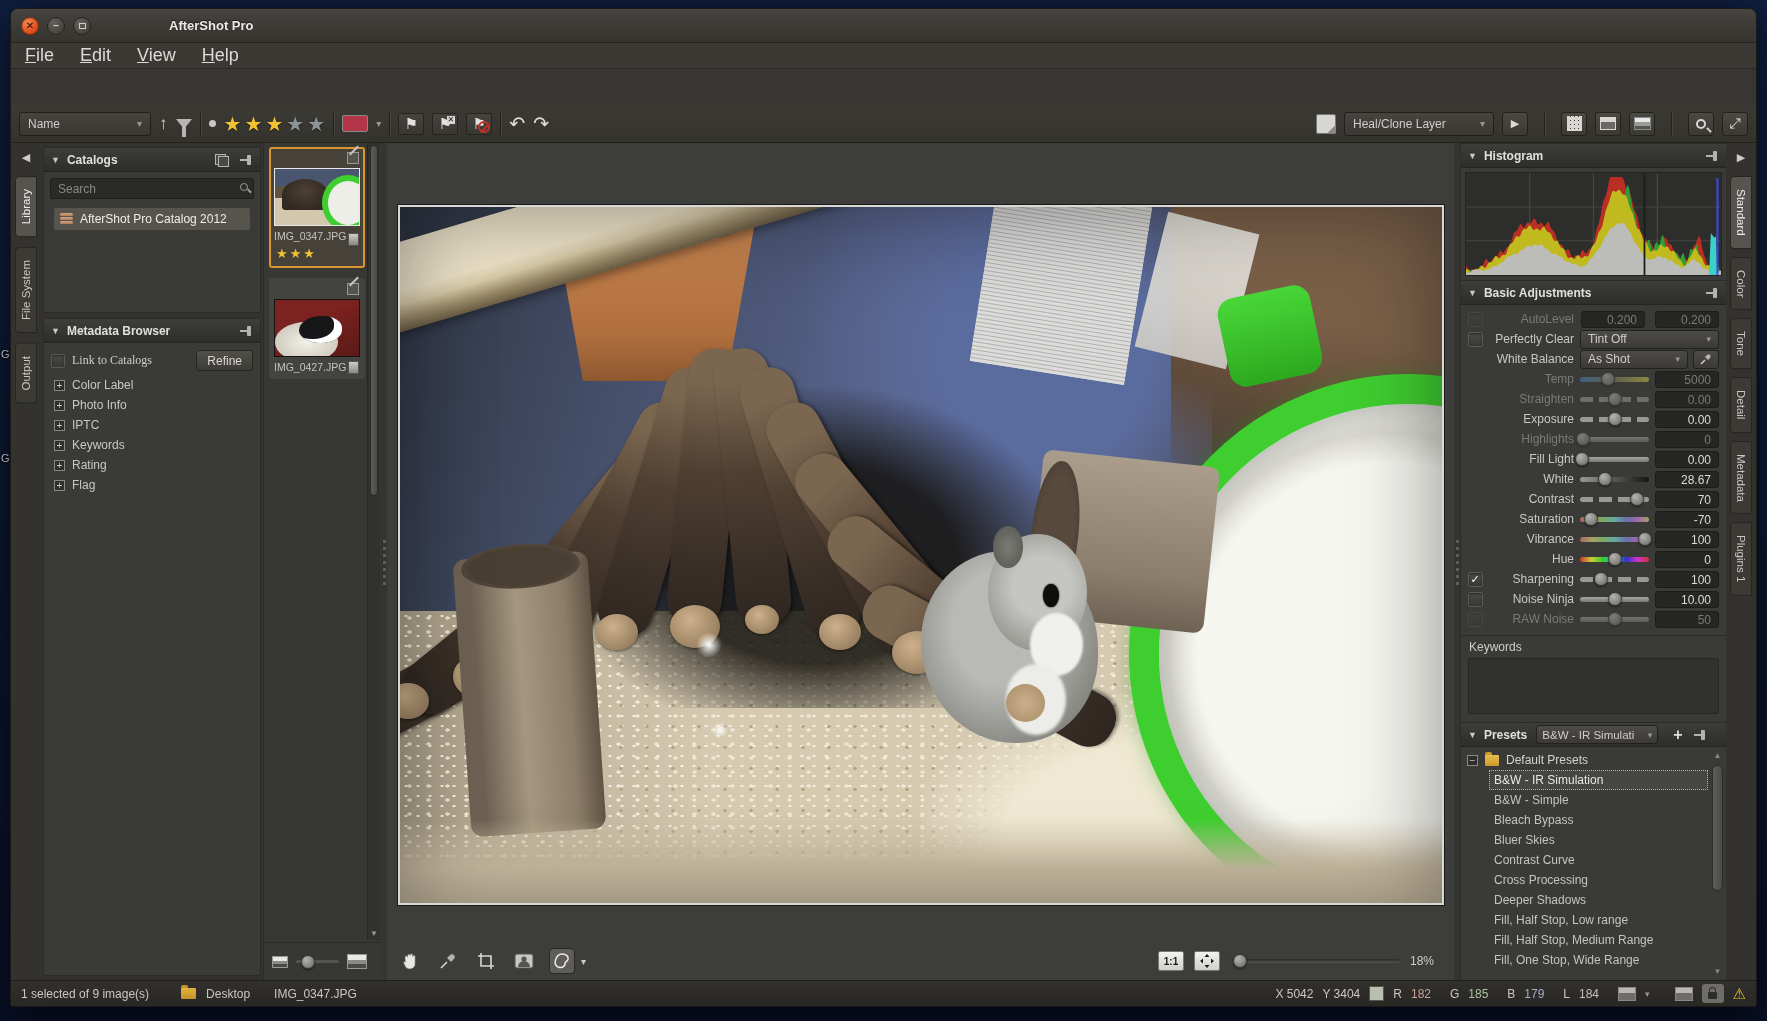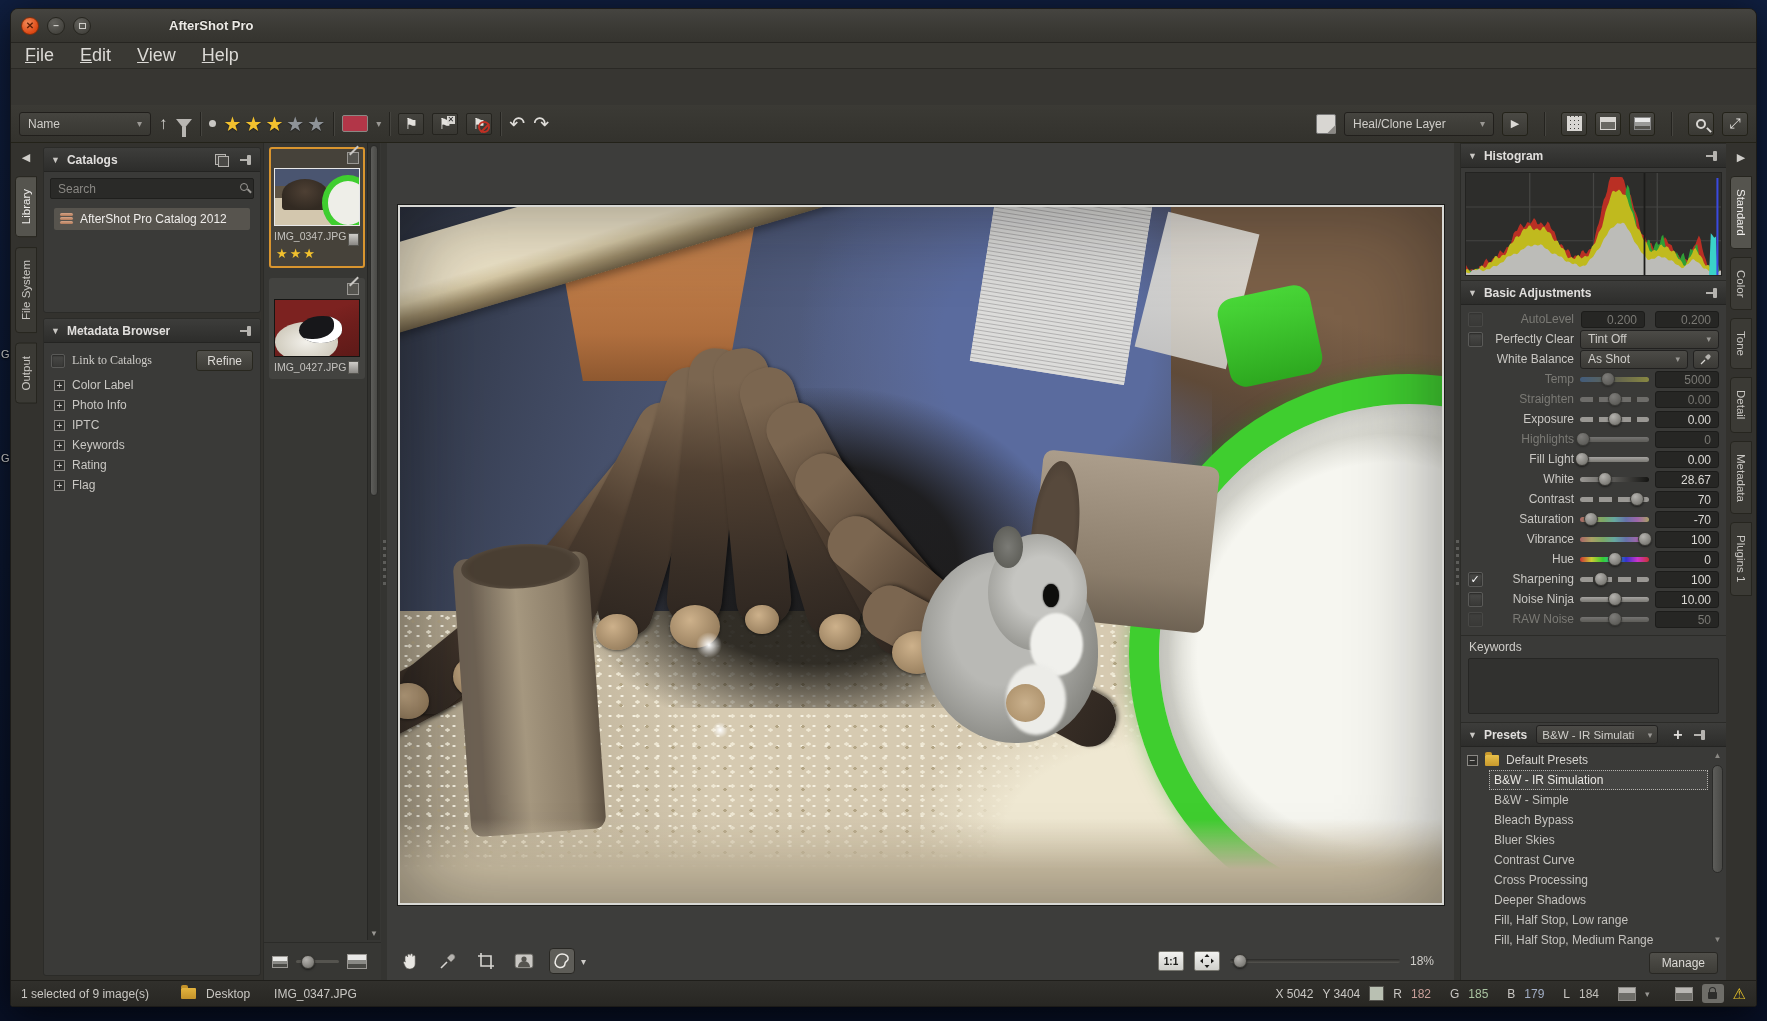--- a/index.html
+++ b/index.html
@@ -799,23 +799,20 @@
               <div class="preset-item">Fill, Half Stop, Low range</div>
               <div class="preset-item">Fill, Half Stop, Medium Range</div>
               <div class="preset-item">Fill, One Stop, Wide Range</div>
             </div>
           <div class="pr-scroll">
             <div class="sarr">▲</div>
             <div class="sthumb"></div>
             <div class="sarr" style="position:absolute;bottom:0;left:0;right:0">▼</div>
           </div>
         </div>
-        <div class="presets-foot">
-          <button class="manage">Manage</button>
-        </div>
       </div>
     </div>
 
     <div class="edgecol right">
       <div class="edgearrow">▶</div>
       <div id="right-tabs" style="display:flex;flex-direction:column;gap:8px;align-items:center">
           <div class="vtab active">Standard</div>
           <div class="vtab">Color</div>
           <div class="vtab">Tone</div>
           <div class="vtab">Detail</div>

